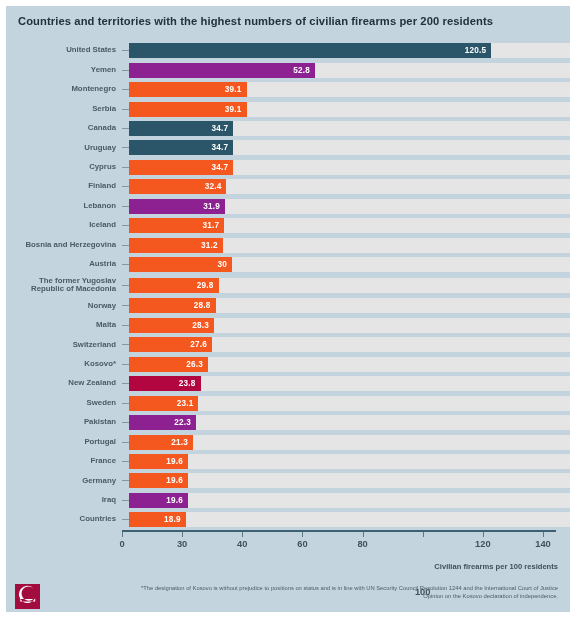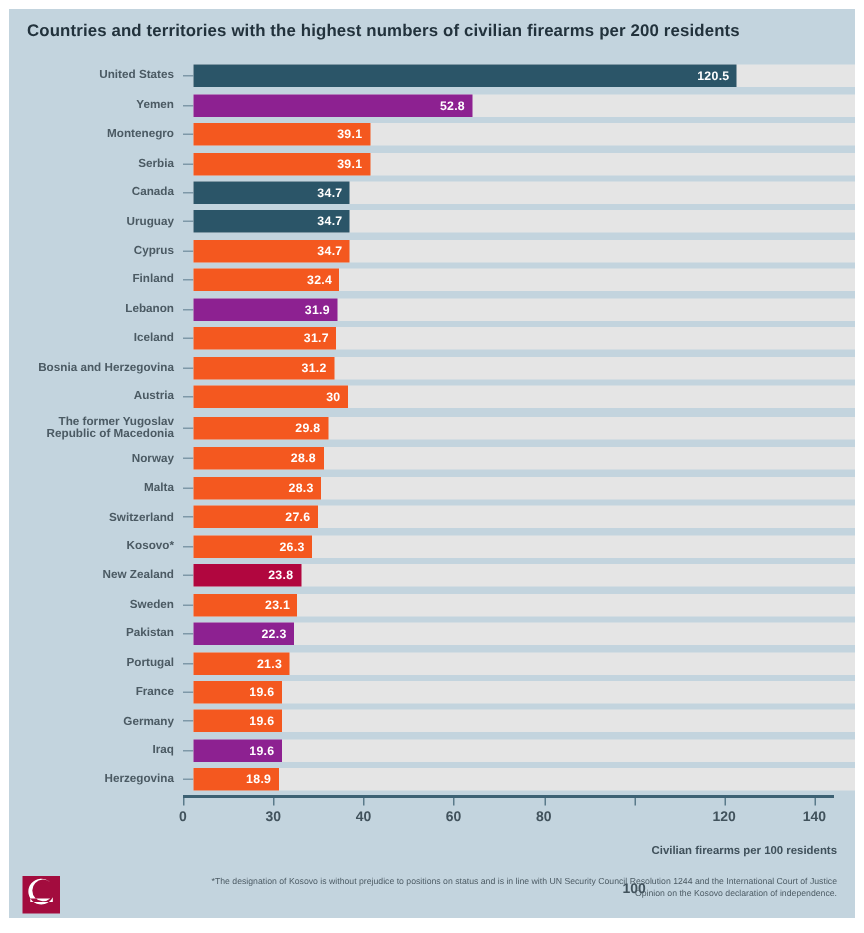--- a/index.html
+++ b/index.html
@@ -401,21 +401,21 @@
         <div class="row">
           <div class="row-label">Iraq</div>
           <div class="tickstub"></div>
           <div class="track">
             <div class="bar" style="width: 58.9371px; background: rgb(141, 33, 145);">
               <span class="val">19.6</span>
             </div>
           </div>
         </div>
         <div class="row">
-          <div class="row-label">Herzegovina</div>
+          <div class="row-label">Countries</div>
           <div class="tickstub"></div>
           <div class="track">
             <div class="bar" style="width: 56.8322px; background: rgb(244, 88, 31); padding-left: 48px;">
               <span class="val">18.9</span>
             </div>
           </div>
         </div>
       </div>
 
     <div id="axis">

